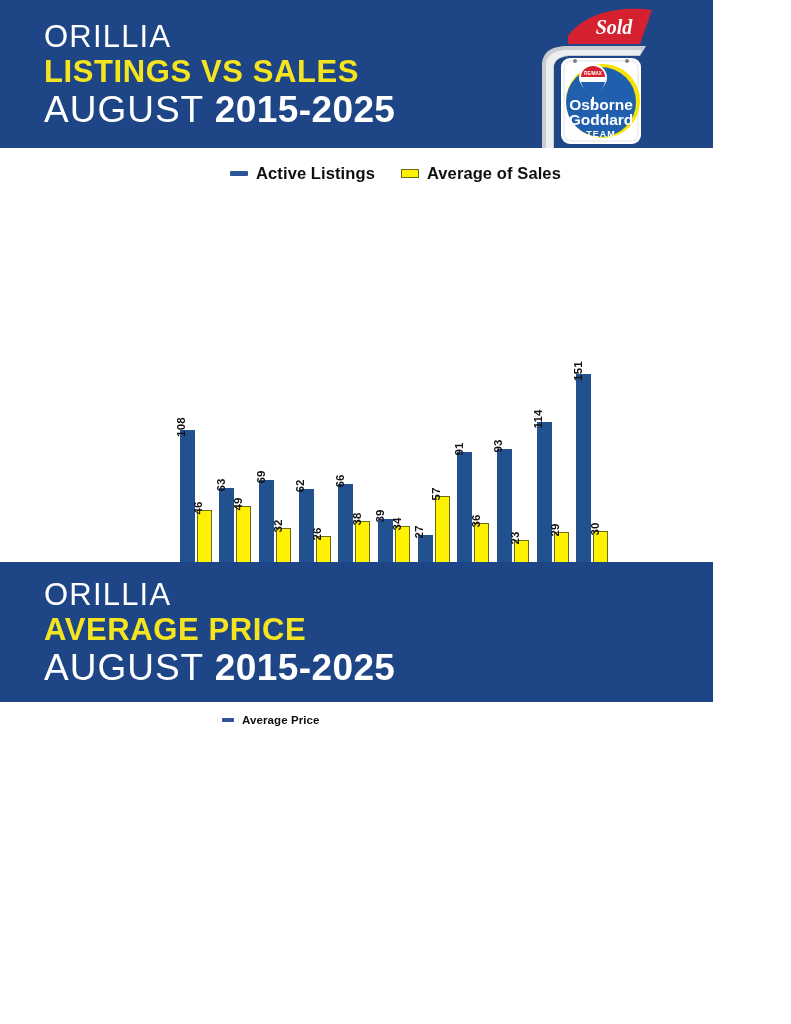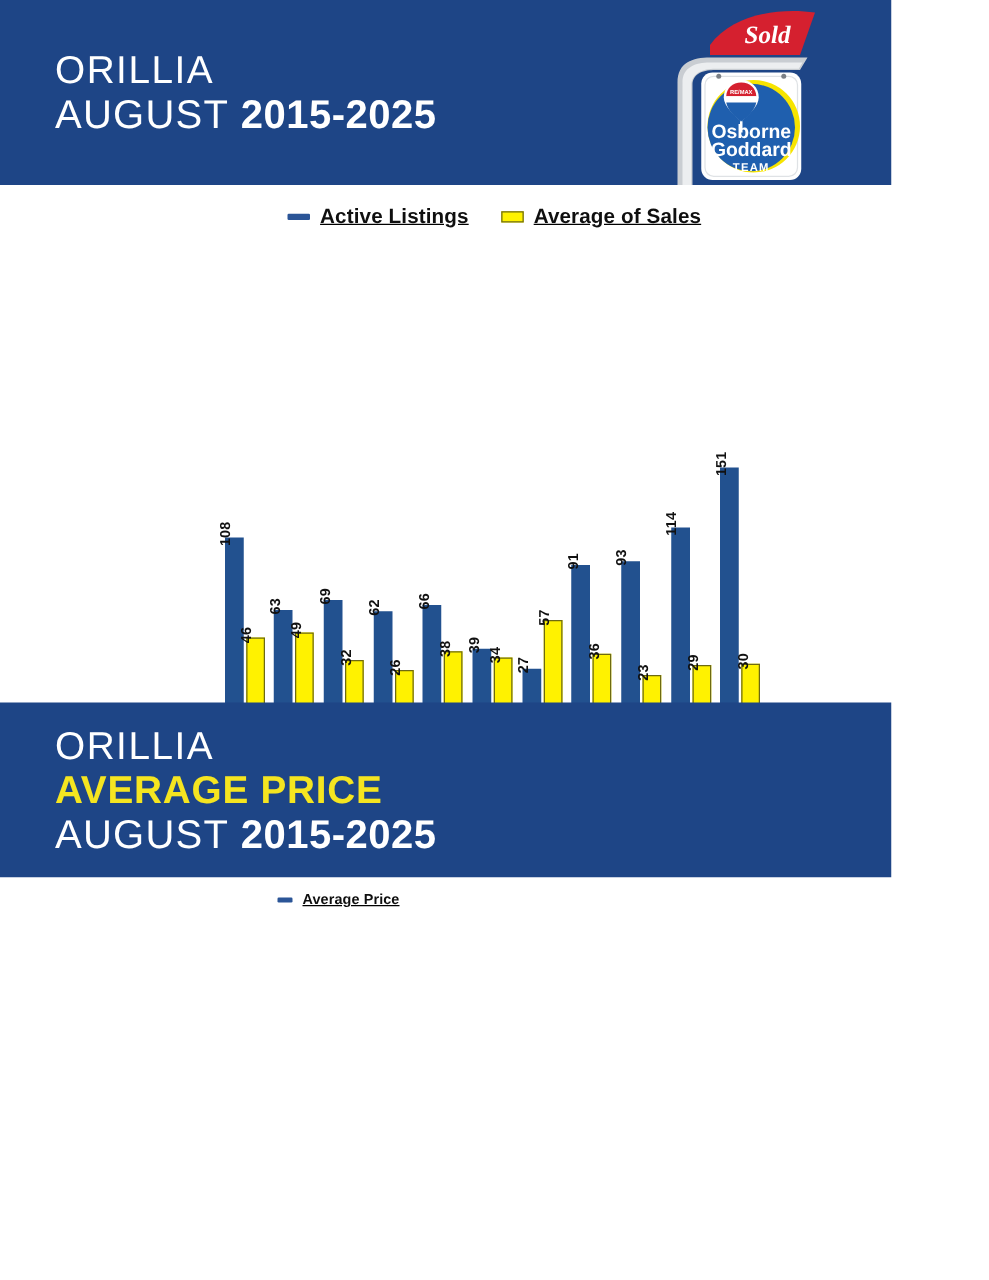--- a/index.html
+++ b/index.html
@@ -43,21 +43,21 @@
   }
   .t-line2 {
     font-size: 31px;
     letter-spacing: 0.6px;
     color: #f5e520;
     font-weight: bold;
     display: block;
     margin-bottom: 4px;
   }
   .t-line3 {
-    font-size: 32px;
+    font-size: 37px;
     letter-spacing: 1.0px;
     color: #ffffff;
     font-weight: 400;
     display: block;
   }
   .t-line3 .yrs { font-weight: bold; letter-spacing: 0.4px; }
 
   
   .logo-wrap {
     position: absolute;
@@ -86,21 +86,20 @@
   }
   .legend.legend-left {
     justify-content: flex-start;
     padding-left: 222px;
     padding-top: 12px;
   }
   .legend-item {
     display: flex;
     align-items: center;
     gap: 8px;
-    text-decoration: underline;
   }
   .legend-swatch-line {
     width: 18px;
     height: 5px;
     background: #2b5597;
     border-radius: 1px;
   }
   .legend-swatch-line.small { width: 12px; height: 4px; }
   .legend-swatch-box {
     width: 18px;
@@ -198,20 +197,21 @@
 
   .spacer { background: #ffffff; }
   #gap-1 { height: 52px; }
 </style>
 </head>
 <body>
 
 <div class="banner" id="banner-listings">
   <div class="banner-titles">
     <span class="t-line1">ORILLIA</span>
+    <span class="t-line2">LISTINGS VS SALES</span>
     <span class="t-line3"><span>AUGUST </span><span class="yrs">2015-2025</span></span>
   </div>
 
   <div class="logo-wrap">
     <svg class="logo-svg" width="130" height="142" viewBox="0 0 130 142">
 
       <path d="M40 30 C58 5, 96 0, 124 4 L112 38 L40 38 Z" fill="#d5202f"></path>
 
       <path d="M14 60 C14 44, 26 40, 40 40 L118 40 L112 50 L44 50 C36 50, 26 52, 26 62 L26 142 L14 142 Z" fill="#c9cdd2"></path>
       <path d="M18 60 C18 48, 28 44, 40 44 L114 44 L111 49 L44 49 C35 49, 25 52, 25 63 L25 142 L18 142 Z" fill="#eceef0"></path>

